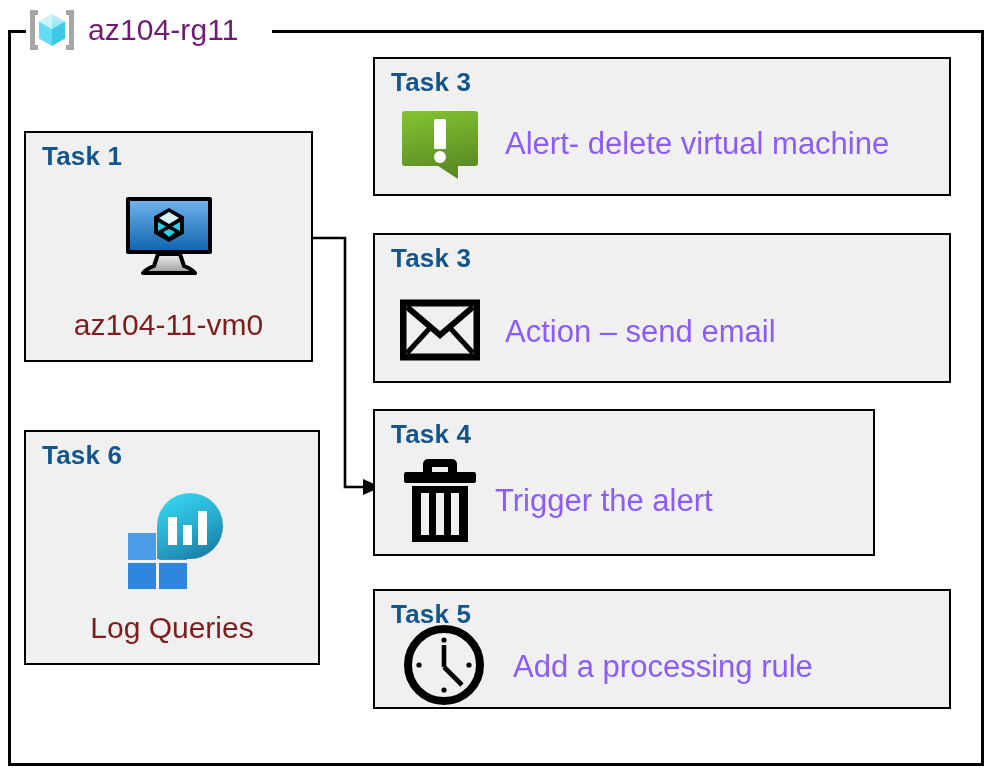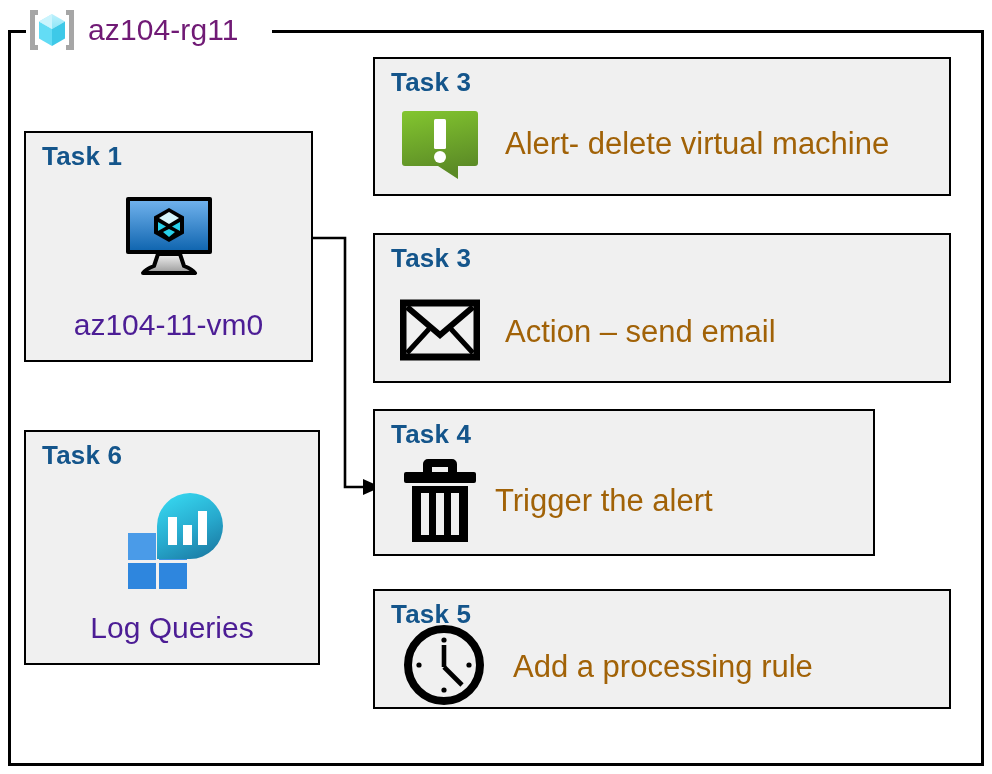--- a/index.html
+++ b/index.html
@@ -101,21 +101,21 @@
     align-items: center;
     justify-content: center;
   }
   .card-v .caption {
     position: absolute;
     left: 0;
     right: 0;
     bottom: 18px;
     text-align: center;
     font-size: 30px;
-    color: #4c1d95;
+    color: #7f1d1d;
     white-space: nowrap;
   }
 
   
   .card-h .row {
     position: absolute;
     left: 26px;
     right: 14px;
     top: 44px;
     bottom: 8px;
@@ -126,21 +126,21 @@
   .card-h .icon-slot {
     width: 78px;
     height: 78px;
     flex: none;
     display: flex;
     align-items: center;
     justify-content: center;
   }
   .card-h .caption {
     font-size: 31px;
-    color: #a16207;
+    color: #8b5cf6;
     white-space: nowrap;
     line-height: 1.1;
   }
 
   
   .connector {
     position: absolute;
     left: 0;
     top: 0;
     width: 992px;

